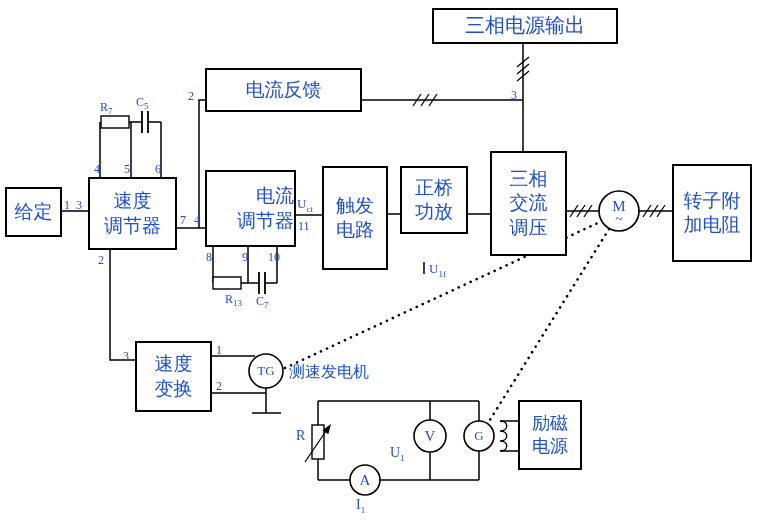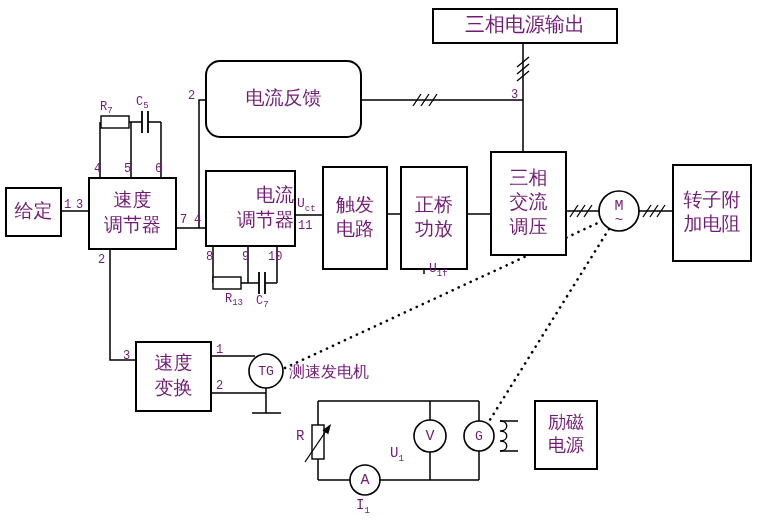--- a/index.html
+++ b/index.html
@@ -1,17 +1,17 @@
 <!DOCTYPE html>
 <html><head>
 <meta charset="utf-8">
 <style>
   html,body{margin:0;padding:0;background:#fff;}
   #stage{position:relative;width:758px;height:521px;background:#fff;overflow:hidden;
-         font-family:Liberation Mono, monospace;color:#701a75;}
+         font-family:Liberation Serif, serif;color:#1d4ed8;}
   #wiring{position:absolute;left:0;top:0;}
   .box{position:absolute;border:2px solid #000;background:#fff;display:flex;flex-direction:column;
        align-items:center;justify-content:center;text-align:center;box-sizing:border-box;}
   .bl{line-height:1.28;white-space:nowrap;}
   .fs20{font-size:20px;} .fs19{font-size:19px;} .fs18{font-size:18px;}
   .lbl{position:absolute;white-space:nowrap;}
   .pin{font-size:12px;}
   .sig{font-size:13px;}
   .comp{font-size:12px;}
   .cap{font-size:16px;}
@@ -87,21 +87,21 @@
     <circle cx="266" cy="371" r="17" fill="#fff" stroke="#000" stroke-width="1.6"></circle>
     <circle cx="430" cy="436" r="16" fill="#fff" stroke="#000" stroke-width="1.6"></circle>
     <circle cx="479" cy="436" r="15" fill="#fff" stroke="#000" stroke-width="1.6"></circle>
     <circle cx="365" cy="480" r="15" fill="#fff" stroke="#000" stroke-width="1.6"></circle>
   </svg>
 
   <div class="box fs20" style="left:432px;top:8px;width:186px;height:36px;">
     <div class="bl">三相电源输出</div>
   </div>
 
-  <div class="box fs19" style="left:205px;top:60px;width:157px;height:78px;border-radius:15px;">
+  <div class="box fs19" style="left:205px;top:68px;width:157px;height:44px;">
     <div class="bl">电流反馈</div>
   </div>
 
   <div class="box fs19" style="left:5px;top:187px;width:57px;height:50px;">
     <div class="bl">给定</div>
   </div>
 
   <div class="box fs19" style="left:88px;top:177px;width:89px;height:73px;">
     <div class="bl">速度</div>
     <div class="bl">调节器</div>
@@ -110,42 +110,42 @@
   <div class="box fs19" style="left:205px;top:170px;width:91px;height:77px;align-items:flex-end;">
     <div class="bl">电流</div>
     <div class="bl">调节器</div>
   </div>
 
   <div class="box fs19" style="left:322px;top:166px;width:66px;height:104px;">
     <div class="bl">触发</div>
     <div class="bl">电路</div>
   </div>
 
-  <div class="box fs19" style="left:400px;top:166px;width:68px;height:104px;">
+  <div class="box fs19" style="left:400px;top:166px;width:68px;height:68px;">
     <div class="bl">正桥</div>
     <div class="bl">功放</div>
   </div>
 
   <div class="box fs19" style="left:490px;top:151px;width:77px;height:105px;">
     <div class="bl">三相</div>
     <div class="bl">交流</div>
     <div class="bl">调压</div>
   </div>
 
   <div class="box fs19" style="left:672px;top:164px;width:80px;height:98px;">
     <div class="bl">转子附</div>
     <div class="bl">加电阻</div>
   </div>
 
   <div class="box fs19" style="left:135px;top:341px;width:77px;height:71px;">
     <div class="bl">速度</div>
     <div class="bl">变换</div>
   </div>
 
-  <div class="box fs18" style="left:518px;top:400px;width:64px;height:70px;margin-left:16px;">
+  <div class="box fs18" style="left:518px;top:400px;width:64px;height:70px;">
     <div class="bl">励磁</div>
     <div class="bl">电源</div>
   </div>
 
   <div class="cl" style="left:619px;top:206px;font-size:15px;">M</div>
   <div class="cl" style="left:619px;top:220px;font-size:14px;">~</div>
   <div class="cl" style="left:266px;top:371px;font-size:13px;">TG</div>
   <div class="cl" style="left:430px;top:436px;font-size:15px;">V</div>
   <div class="cl" style="left:479px;top:436px;font-size:13px;">G</div>
   <div class="cl" style="left:365px;top:480px;font-size:15px;">A</div>

